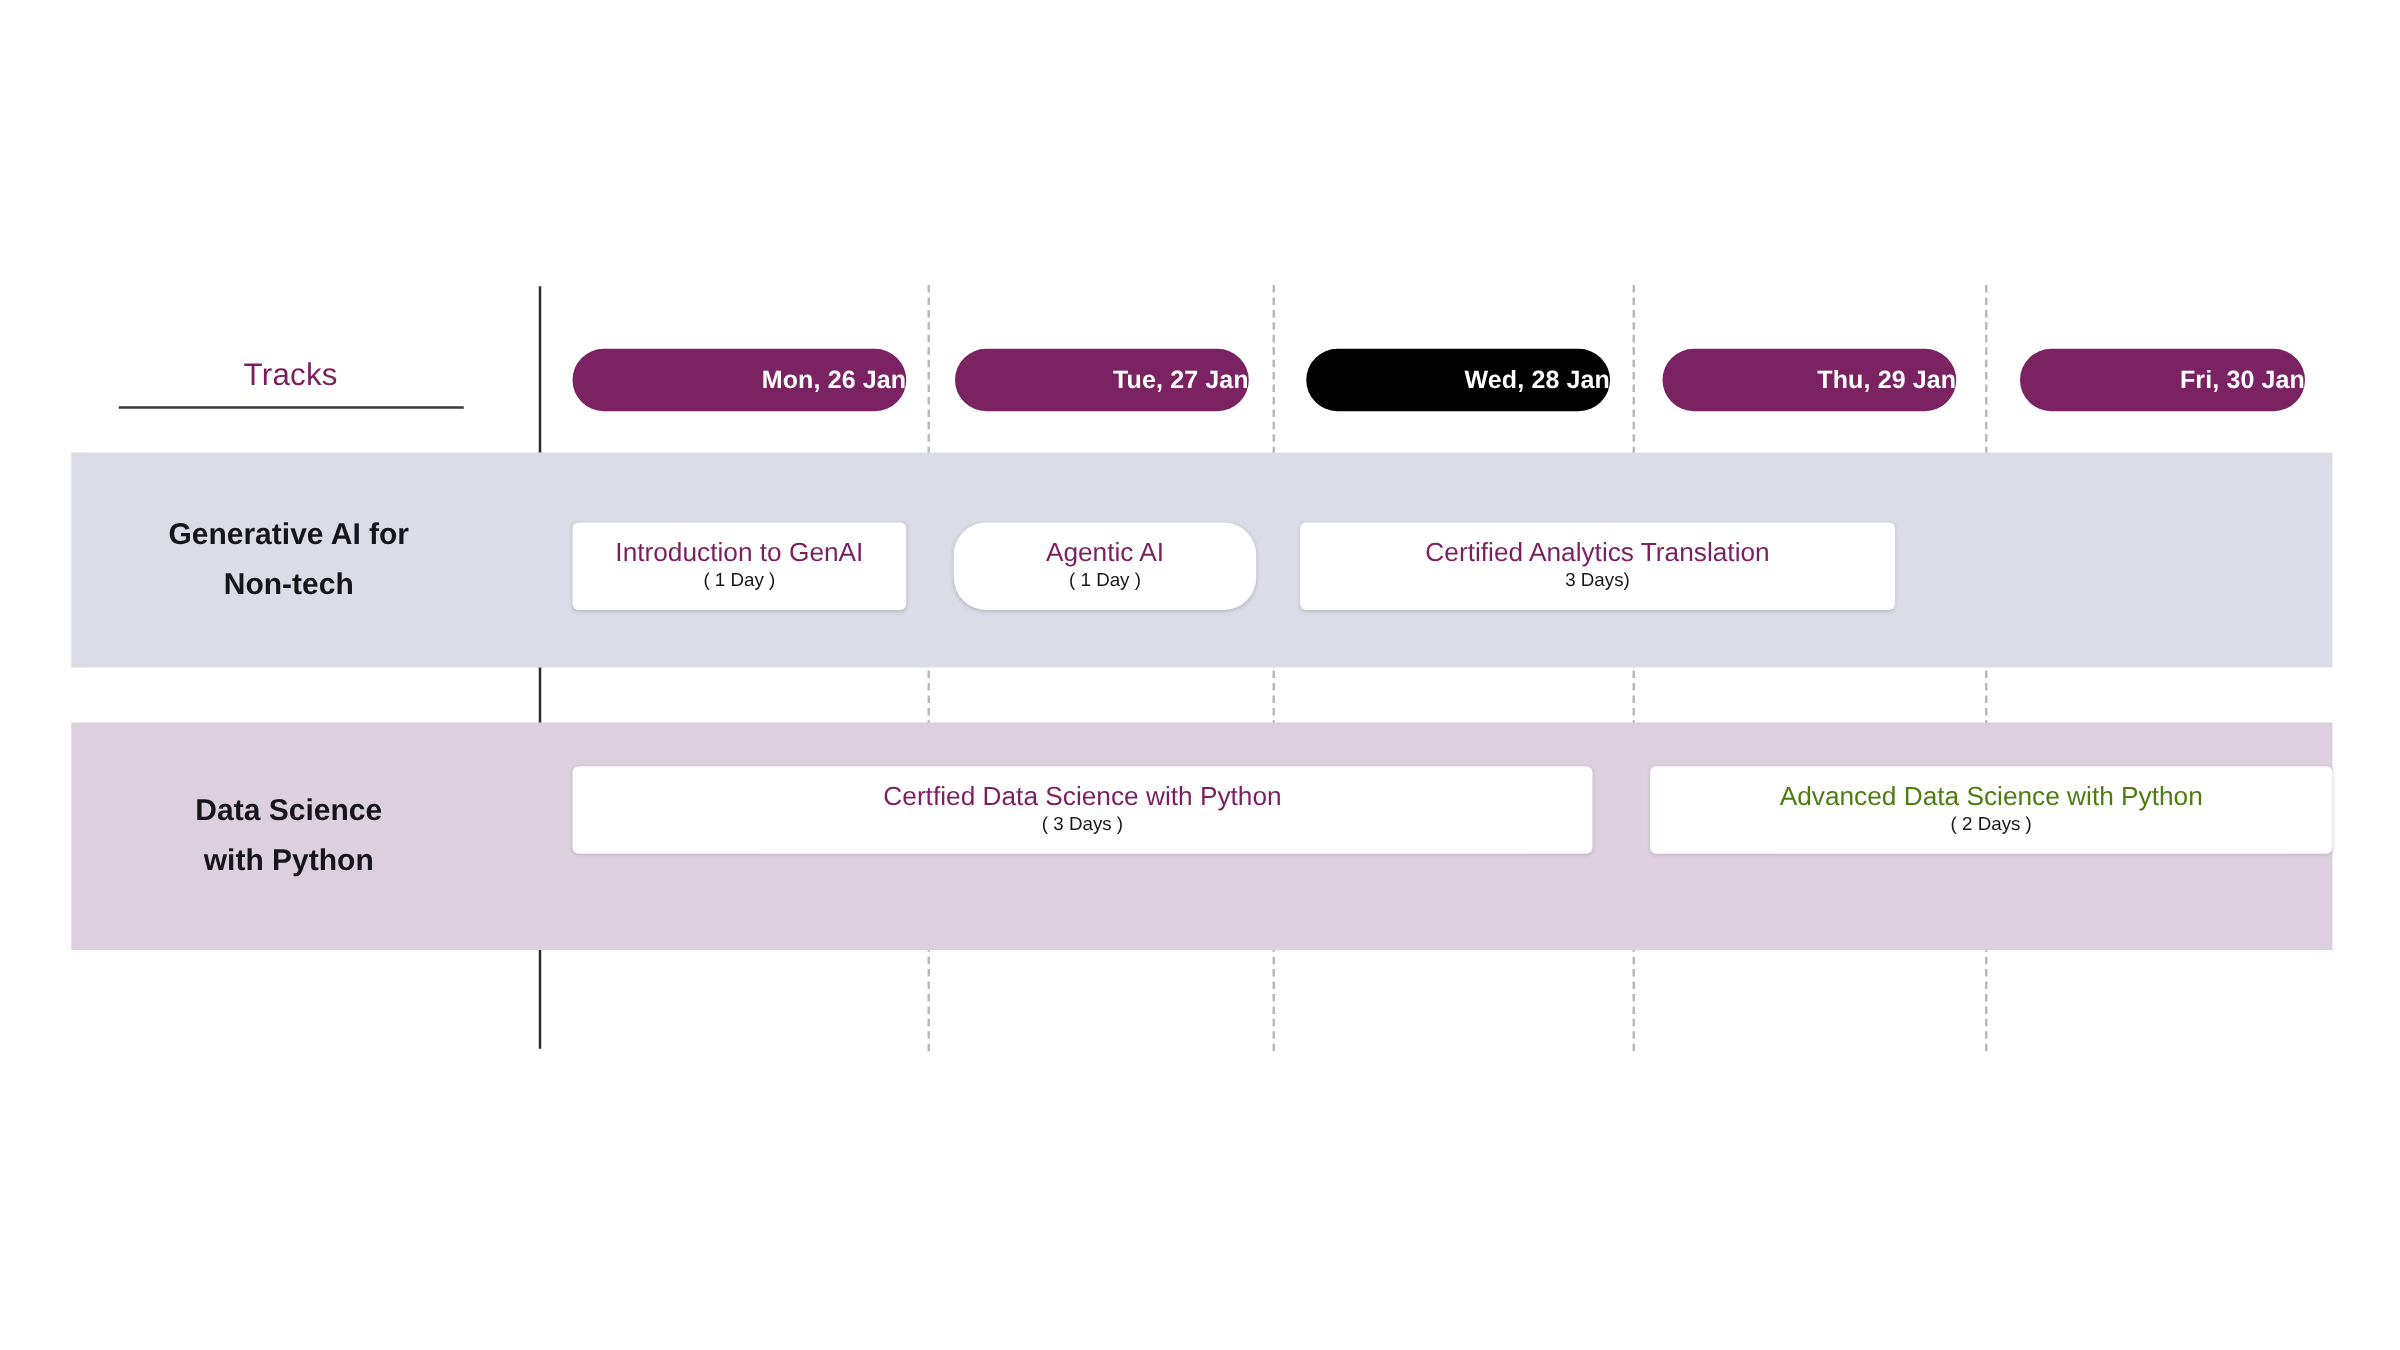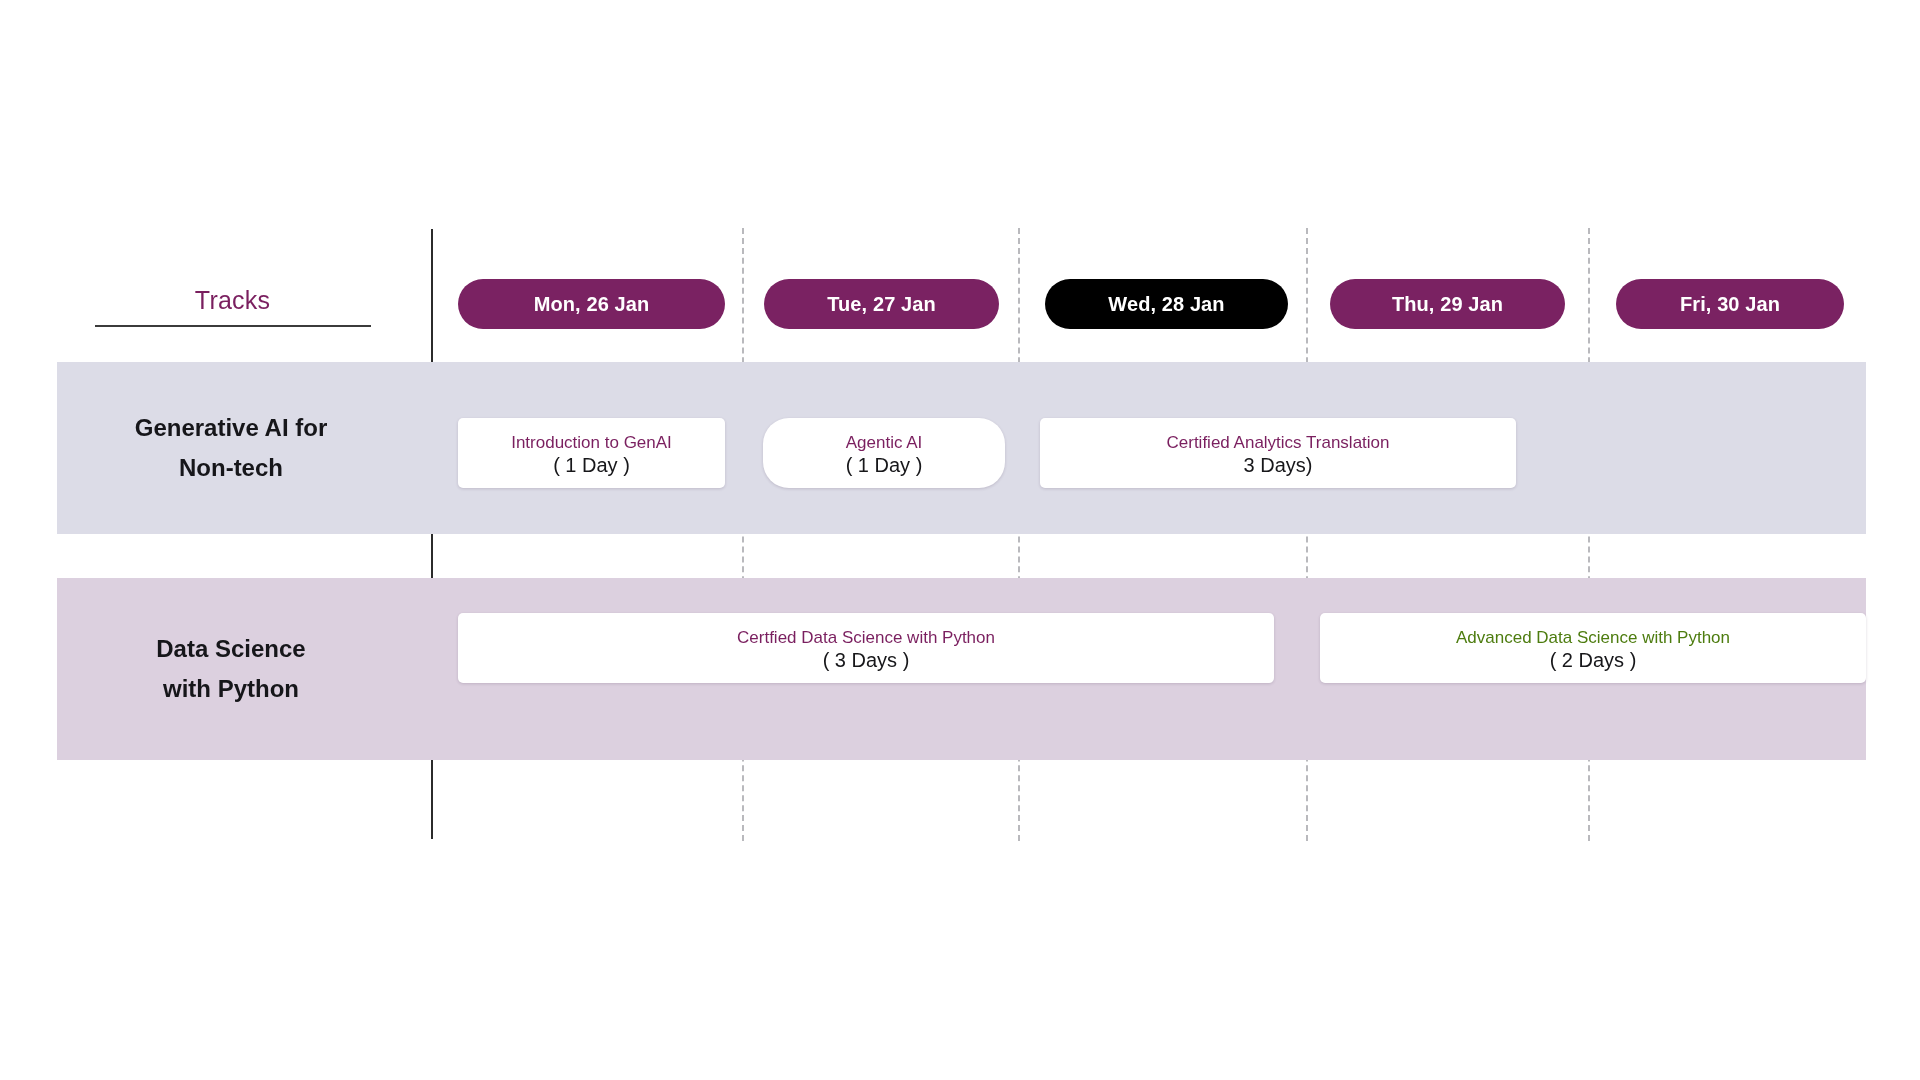--- a/index.html
+++ b/index.html
@@ -67,21 +67,21 @@
     position: absolute;
     top: 279px;
     height: 50px;
     border-radius: 25px;
     background: #7a2262;
     color: #ffffff;
     font-size: 20px;
     font-weight: bold;
     display: flex;
     align-items: center;
-    justify-content: center;
+    justify-content: flex-end;
     letter-spacing: 0.1px;
   }
 
   
   .track-row {
     position: absolute;
     left: 57px;
     width: 1809px;
   }
   .track-row.row-0 { top: 362px; height: 172px; background: #dcdce7; }
@@ -114,27 +114,27 @@
     box-shadow: 0 1px 3px rgba(60,40,70,0.18);
     display: flex;
     flex-direction: column;
     align-items: center;
     justify-content: center;
     box-sizing: border-box;
     padding: 0 6px;
     overflow: hidden;
   }
   .session-card .card-title {
-    font-size: 17px;
+    font-size: 21px;
     color: #7a1f5f;
     line-height: 23px;
     white-space: nowrap;
   }
   .session-card .card-duration {
-    font-size: 20px;
+    font-size: 15px;
     color: #17171a;
     line-height: 20px;
     margin-top: 1px;
     white-space: nowrap;
     text-align: right;
   }
 </style>
 </head>
 <body>
 

